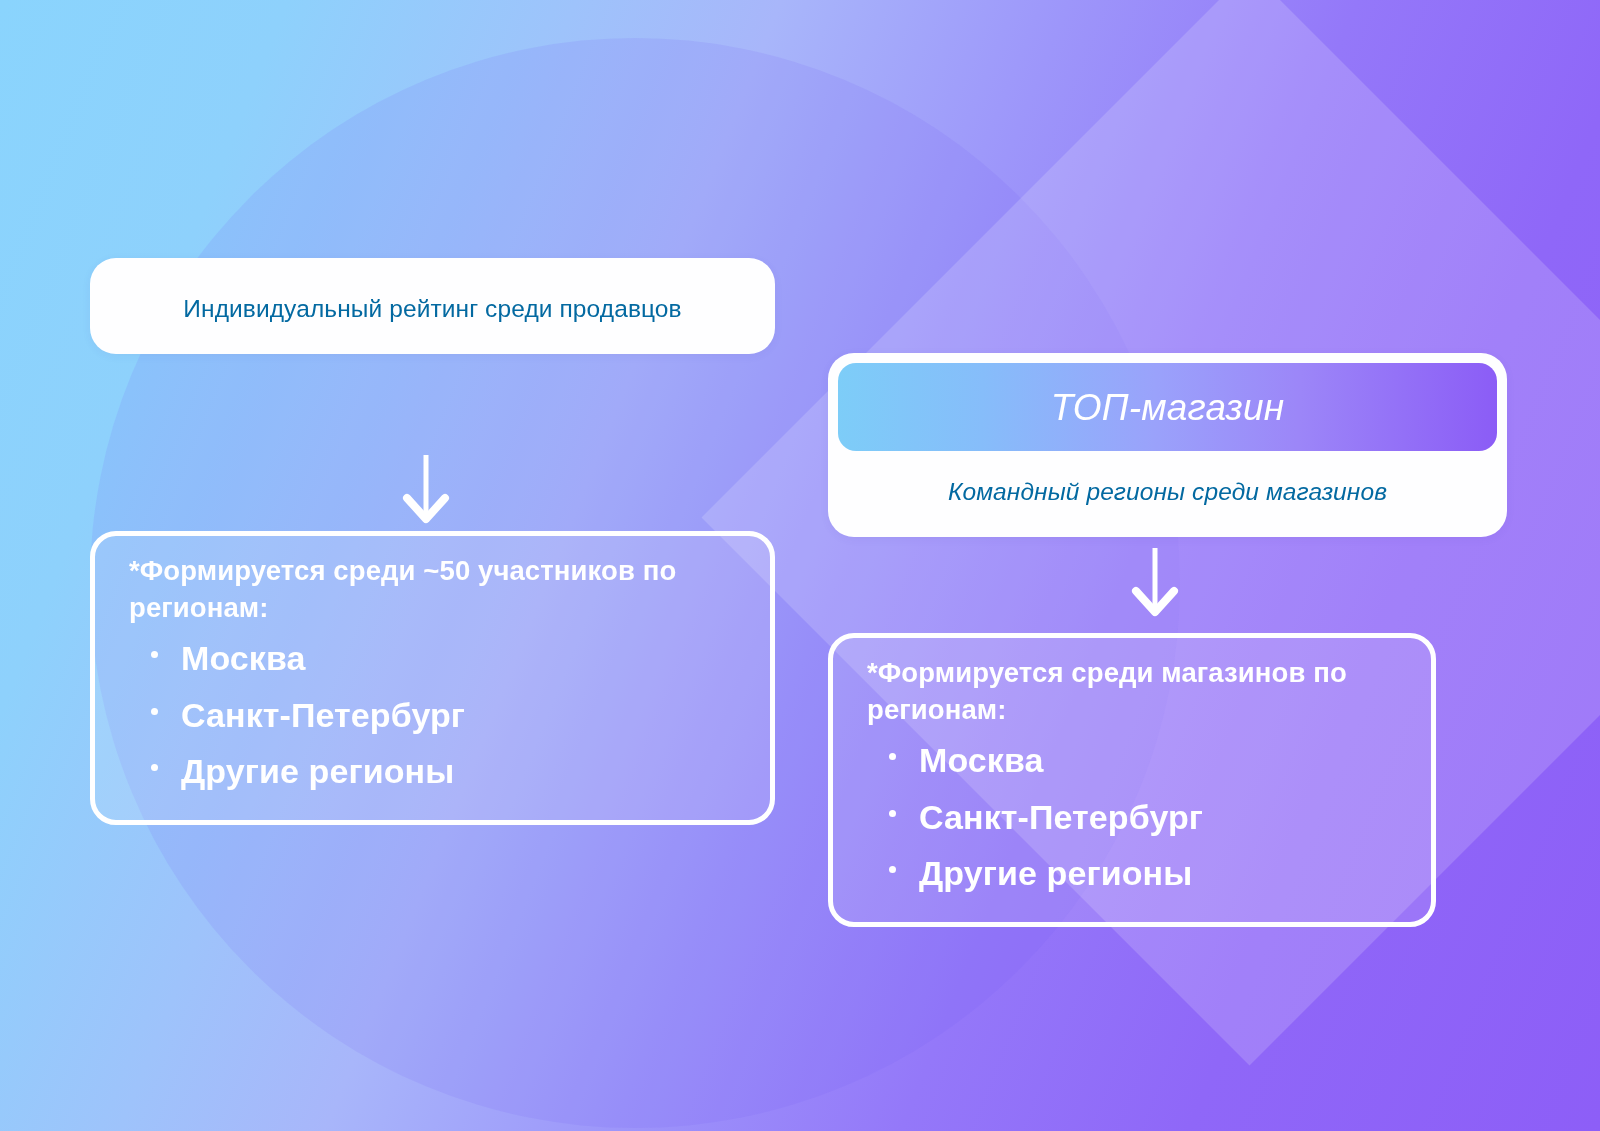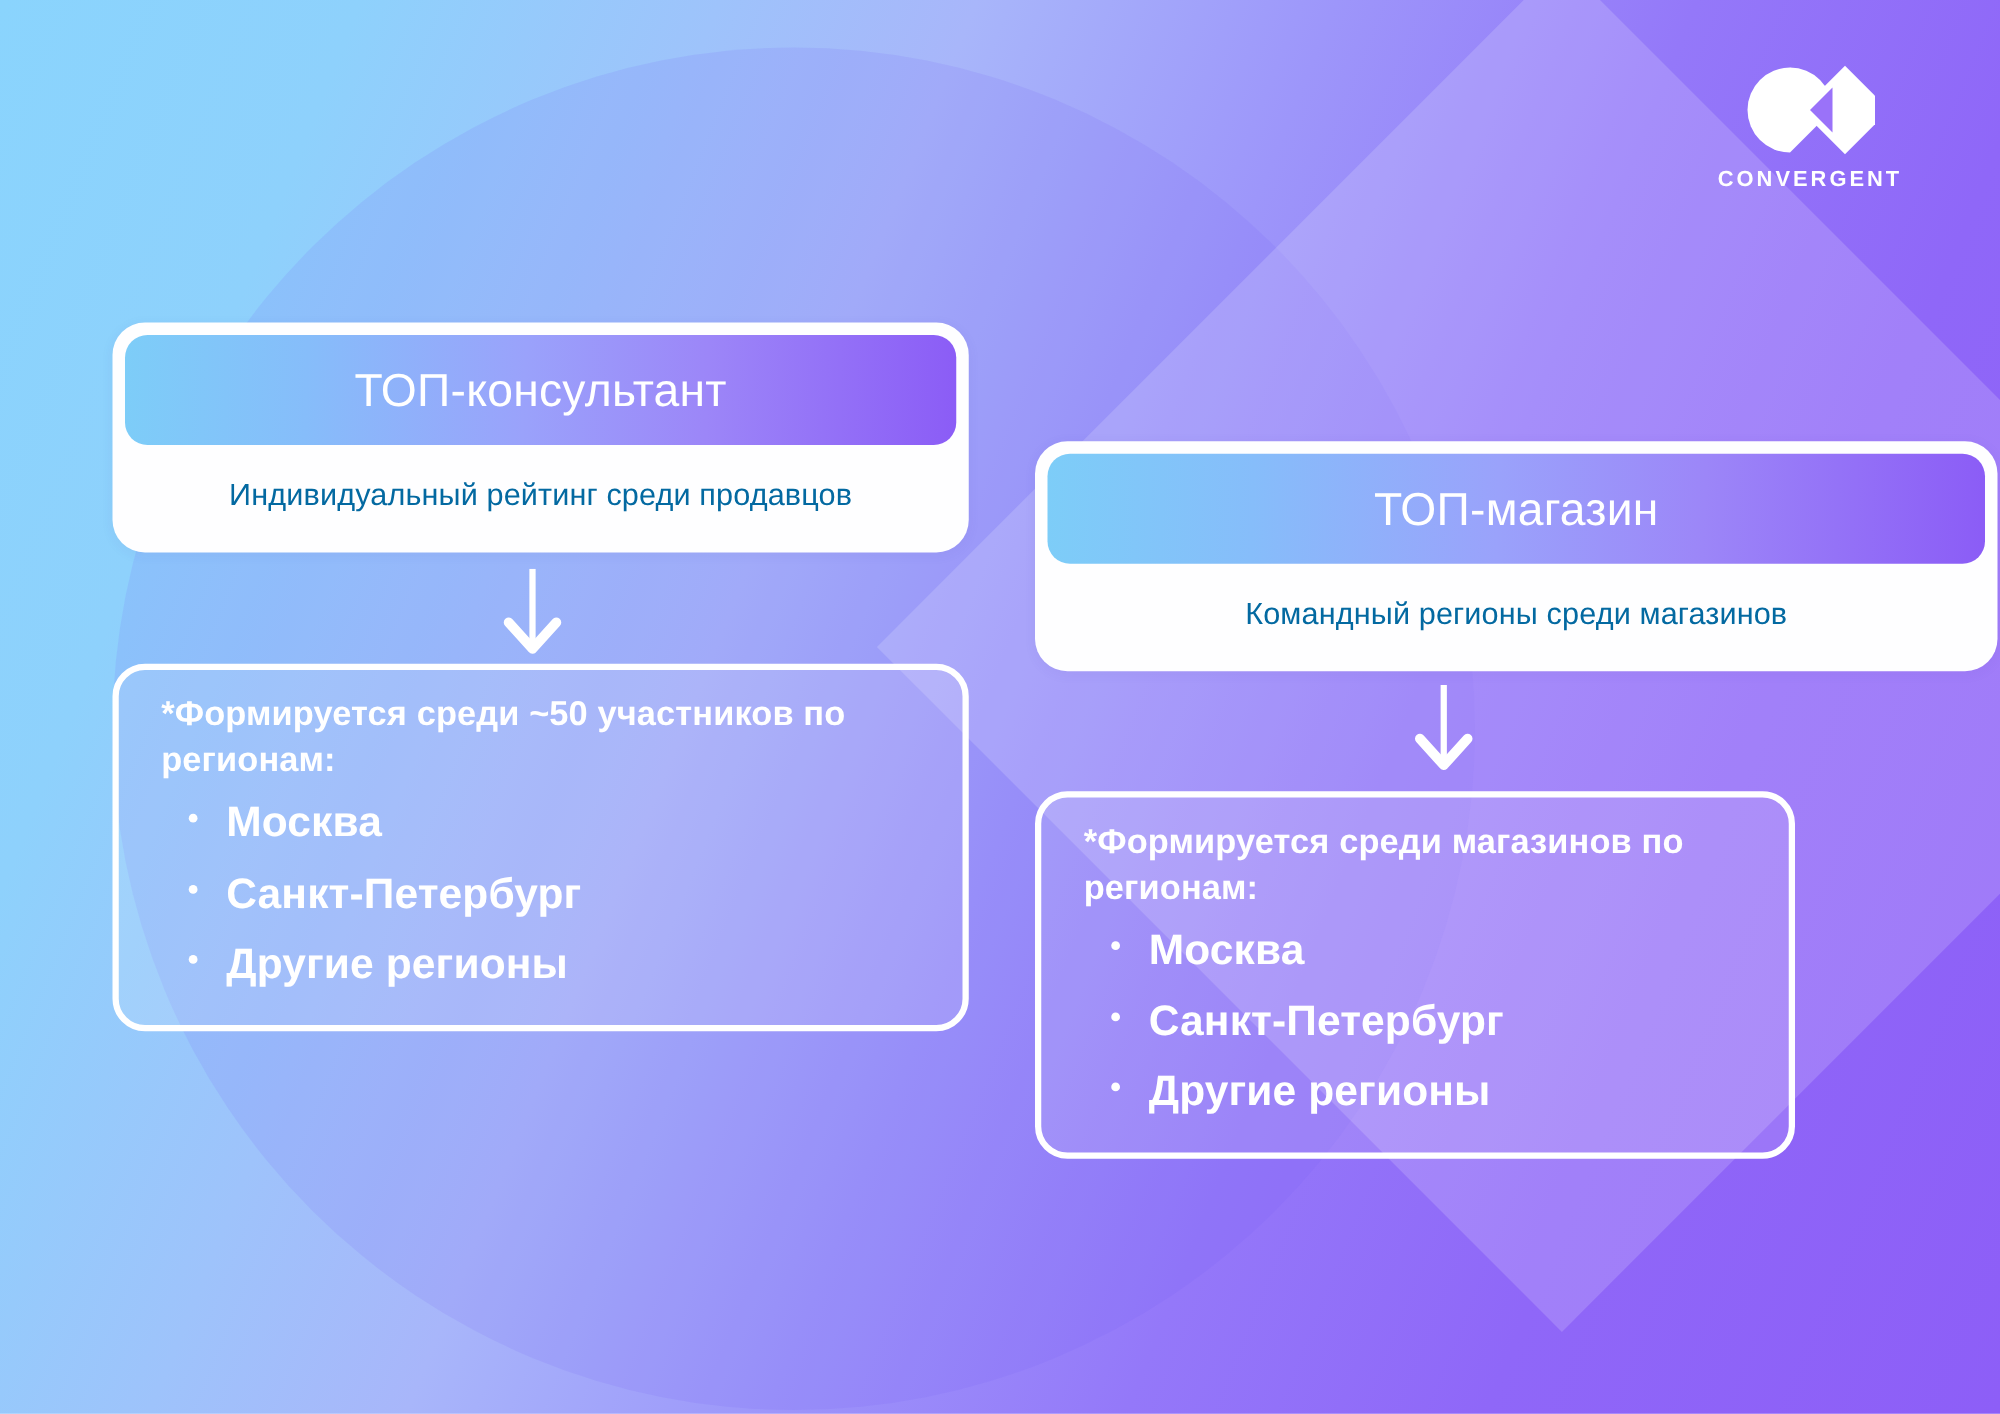--- a/index.html
+++ b/index.html
@@ -98,21 +98,21 @@
     font-size: 24.5px;
     font-weight: 400;
     text-align: center;
     letter-spacing: 0.1px;
   }
 
   #card-consultant { left: 90px;  top: 258px; width: 685px; }
   #card-consultant .card-header { height: 88px; }
   #card-consultant .card-subtitle { margin-top: 27px; margin-bottom: 21px; }
 
-  #card-store { left: 828px; top: 353px; width: 770px; }
+  #card-store { left: 828px; top: 353px; width: 679px; font-style: italic; }
   #card-store .card-header { height: 88px; }
   #card-store .card-subtitle { margin-top: 27px; margin-bottom: 21px; }
 
   
   .arrow {
     position: absolute;
     pointer-events: none;
   }
 
   
@@ -160,35 +160,22 @@
   #detail-store      { left: 828px; top: 633px; width: 608px; }
 </style>
 </head>
 <body>
 
 <div id="stage">
 
   <div class="bg-circle"></div>
   <div class="bg-diamond"></div>
 
-  <div class="logo">
-    <svg class="logo-mark" width="104" height="72" viewBox="0 0 104 72">
-      <path d="M36 2 A34 34 0 1 0 36 70 L36 70 L70 36 L36 2 Z" fill="#ffffff"></path>
-      <rect x="55" y="11" width="50" height="50" transform="rotate(45 80 36)" fill="#ffffff"></rect>
-      <path d="M36 2 A34 34 0 0 1 70 36 L36 36 Z" fill="#ffffff"></path>
-      <path d="M67 36 L84 19 L101 36 L84 53 Z" fill="#ffffff"></path>
-      <path d="M52 36 L70 18 L70 54 Z" fill="#9a72f9"></path>
-    </svg>
-    <span class="logo-word">CONVERGENT</span>
-  </div>
 
   <div class="card" id="card-consultant">
-    <div class="card-header">
-      <span class="card-header-title">ТОП-консультант</span>
-    </div>
     <div class="card-subtitle">Индивидуальный рейтинг среди продавцов</div>
   </div>
 
   <svg class="arrow" style="left:398px; top:455px;" width="56" height="72" viewBox="0 0 56 72">
     <path d="M28 0 L28 60" stroke="#ffffff" stroke-width="5" fill="none"></path>
     <path d="M9 43 L28 64 L47 43" stroke="#ffffff" stroke-width="8" fill="none" stroke-linecap="round" stroke-linejoin="round"></path>
   </svg>
 
   <div class="detail-box" id="detail-consultant">
     <div class="detail-heading">*Формируется среди ~50 участников по регионам:</div>

